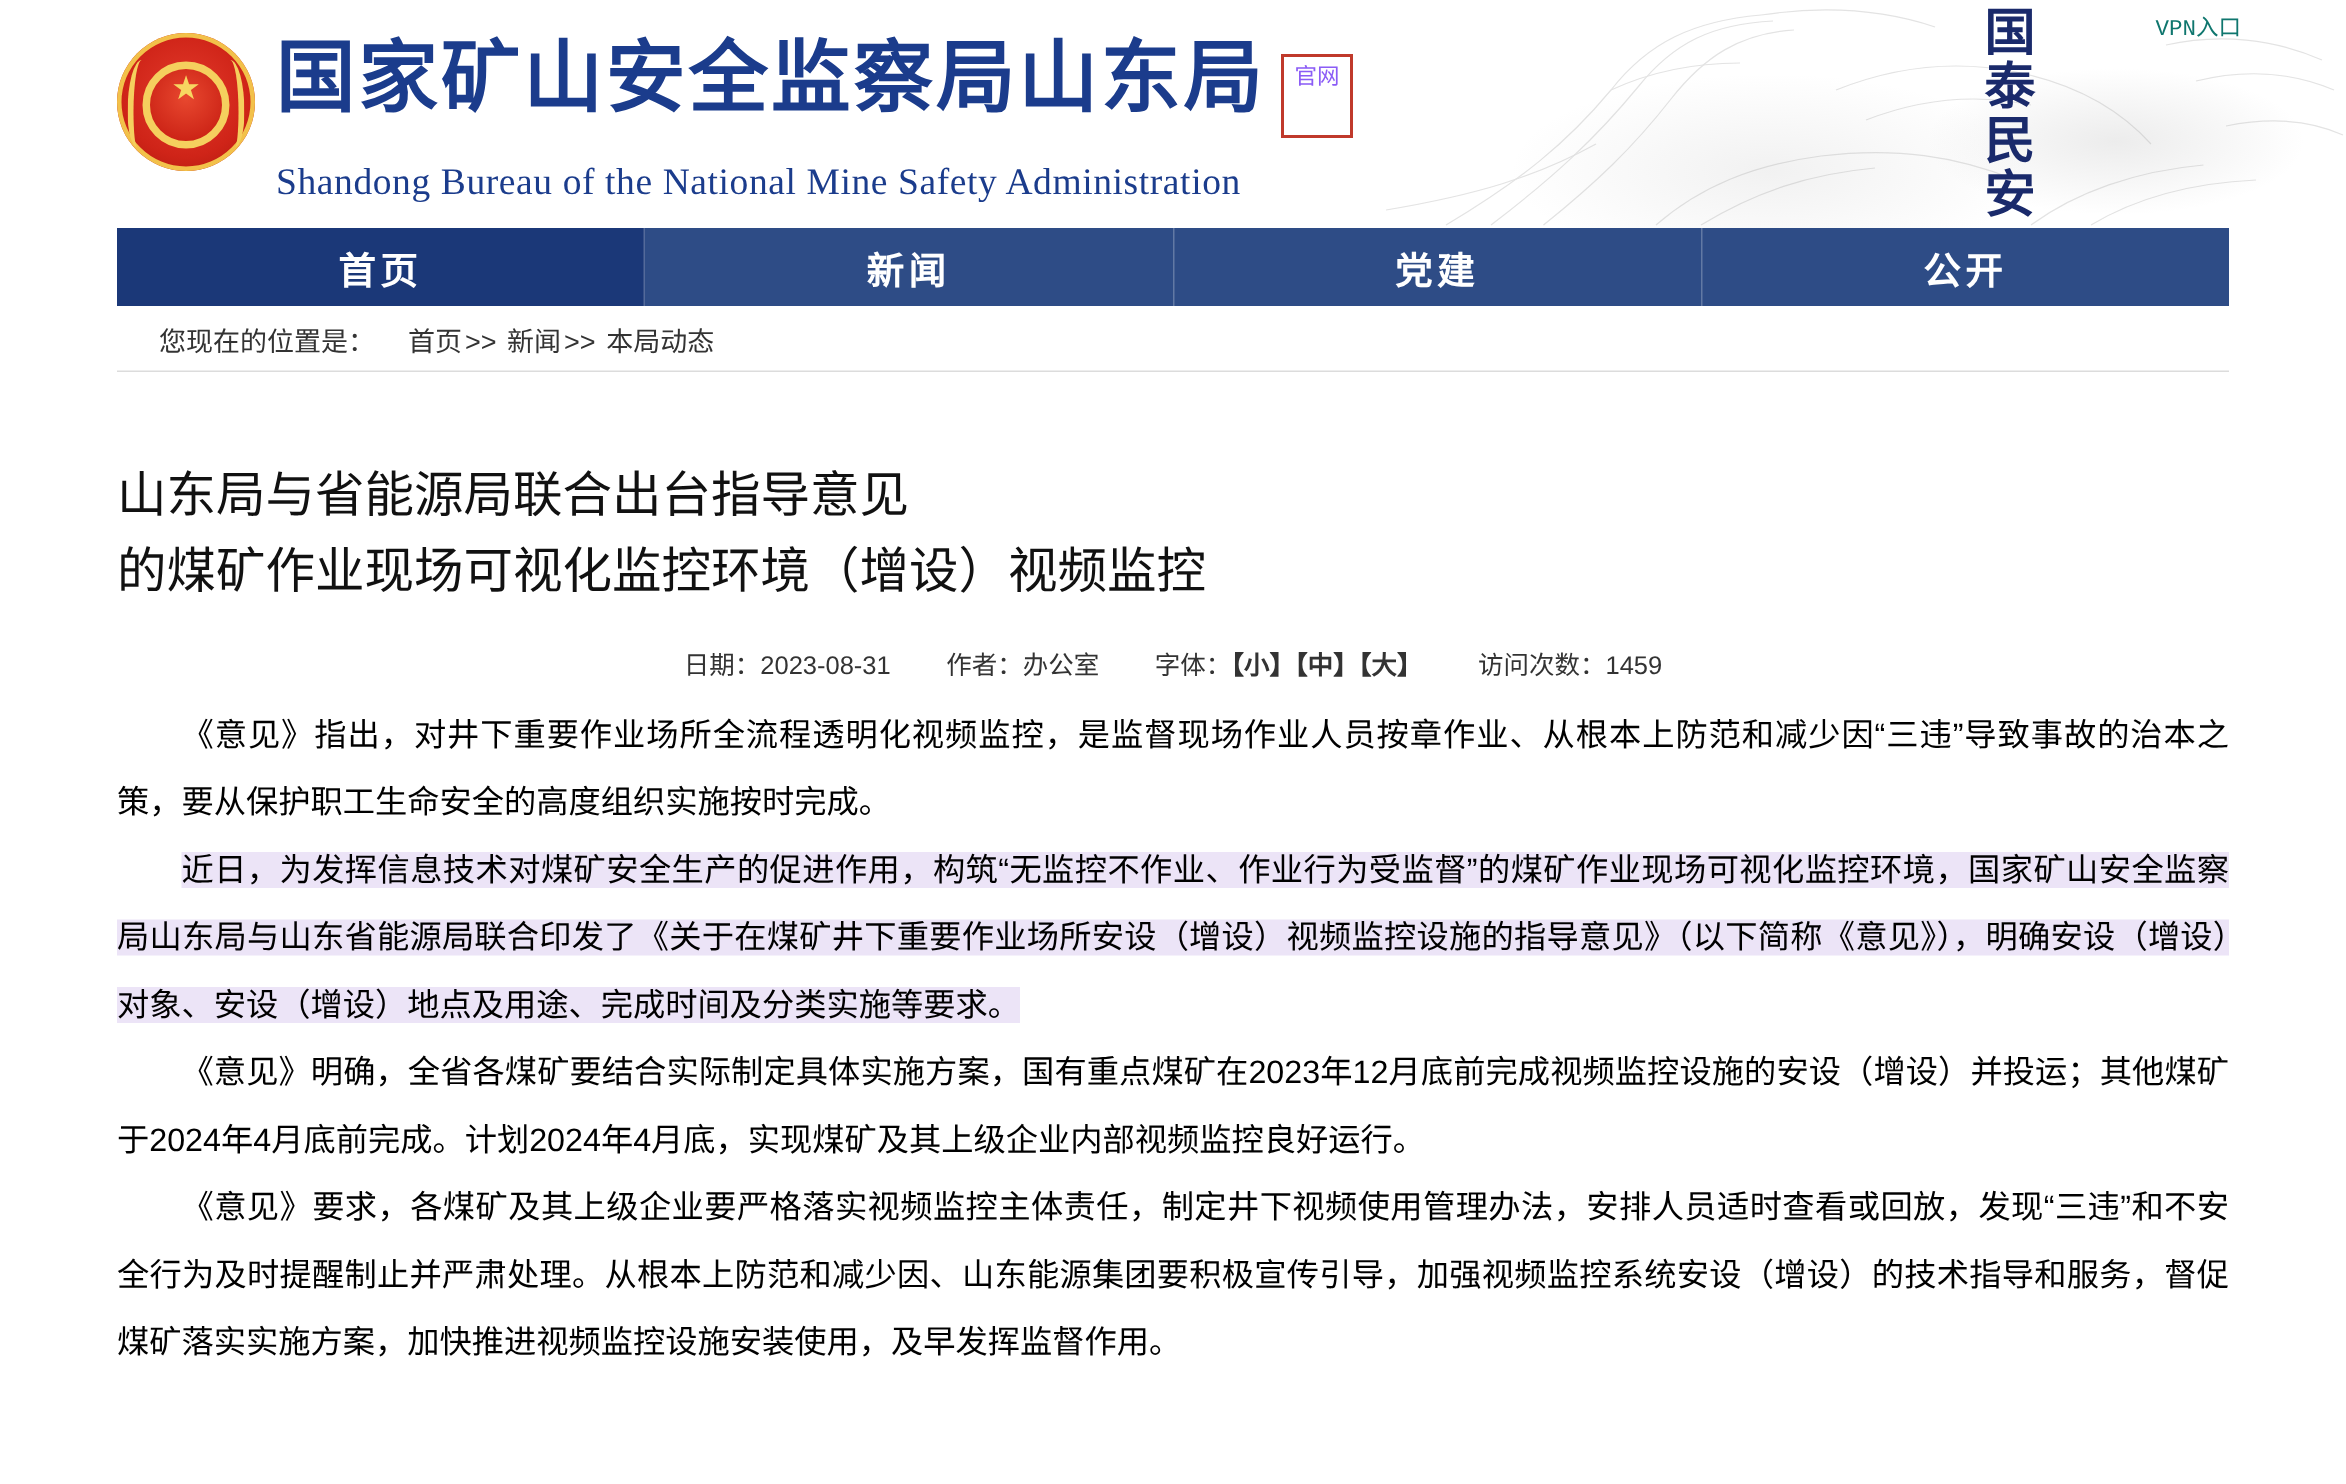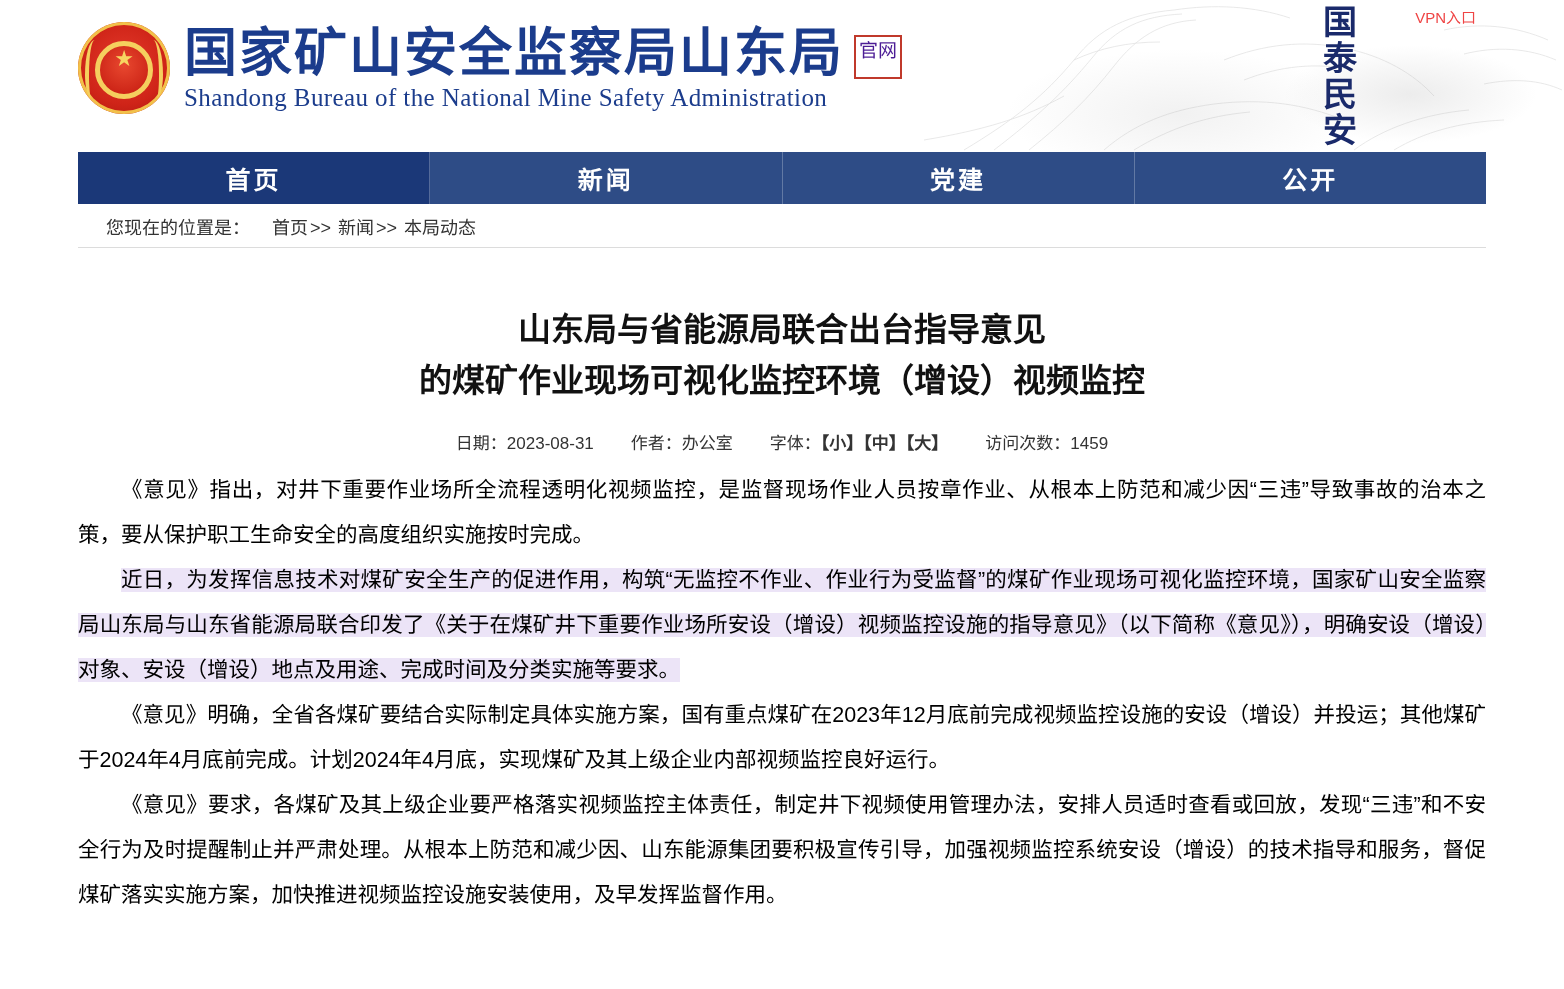--- a/index.html
+++ b/index.html
@@ -28,26 +28,27 @@
       radial-gradient(ellipse 180px 70px at 76% 62%, rgba(150,150,150,0.18), rgba(255,255,255,0) 70%),
       radial-gradient(ellipse 240px 90px at 40% 75%, rgba(170,170,170,0.16), rgba(255,255,255,0) 72%),
       linear-gradient(90deg, rgba(255,255,255,1) 0%, rgba(255,255,255,0.0) 28%);
   }
   .art-lines {
     position: absolute; inset: 0;
     opacity: 0.5;
   }
   .vpn-link {
     position: absolute;
-    right: 88px; top: 6px;
+    right: 70px; top: 6px;
     font-size: 15px;
-    color: #ef4444;
+    color: #0f766e;
     text-decoration: none;
     cursor: pointer;
     z-index: 6;
+    font-family: Liberation Mono, monospace;
   }
 
   .brand {
     position: absolute;
     left: 78px; top: 22px;
     display: flex;
     align-items: flex-start;
     z-index: 4;
   }
   .emblem {
@@ -91,37 +92,37 @@
     font-size: 53px;
     font-weight: bold;
     letter-spacing: 2px;
     color: #1b3c8c;
     line-height: 1.1;
     white-space: nowrap;
     font-family: "DejaVu Sans", "Liberation Sans", sans-serif;
   }
   .seal {
     display: inline-block;
-    width: 48px; height: 44px;
+    width: 48px; height: 56px;
     border: 2px solid #c0392b;
-    color: #4c1d95;
-    font-size: 19px;
+    color: #8b5cf6;
+    font-size: 15px;
     line-height: 20px;
     text-align: center;
     vertical-align: 14px;
     margin-left: 10px;
     padding: 3px 0;
     letter-spacing: 0;
     font-weight: normal;
   }
   .site-title-en {
     font-size: 25px;
     color: #1b3c8c;
     letter-spacing: 0.4px;
-    margin-top: 2px;
+    margin-top: 16px;
     white-space: nowrap;
     font-family: "Liberation Serif", serif;
   }
   .calligraphy {
     position: absolute;
     right: 178px; top: 4px;
     width: 92px; height: 148px;
     z-index: 5;
     text-align: center;
   }
@@ -174,23 +175,23 @@
     cursor: pointer;
   }
   .crumb-sep { margin: 0 2px; }
 
   
   .article {
     margin: 0 78px;
     padding-top: 34px;
   }
   .art-title {
-    text-align: center;
+    text-align: left;
     font-size: 33px;
-    font-weight: bold;
+    font-weight: normal;
     color: #111111;
     line-height: 1.55;
   }
   .art-title .l2 { display: block; }
   .meta {
     display: flex;
     justify-content: center;
     align-items: center;
     gap: 37px;
     margin-top: 12px;

